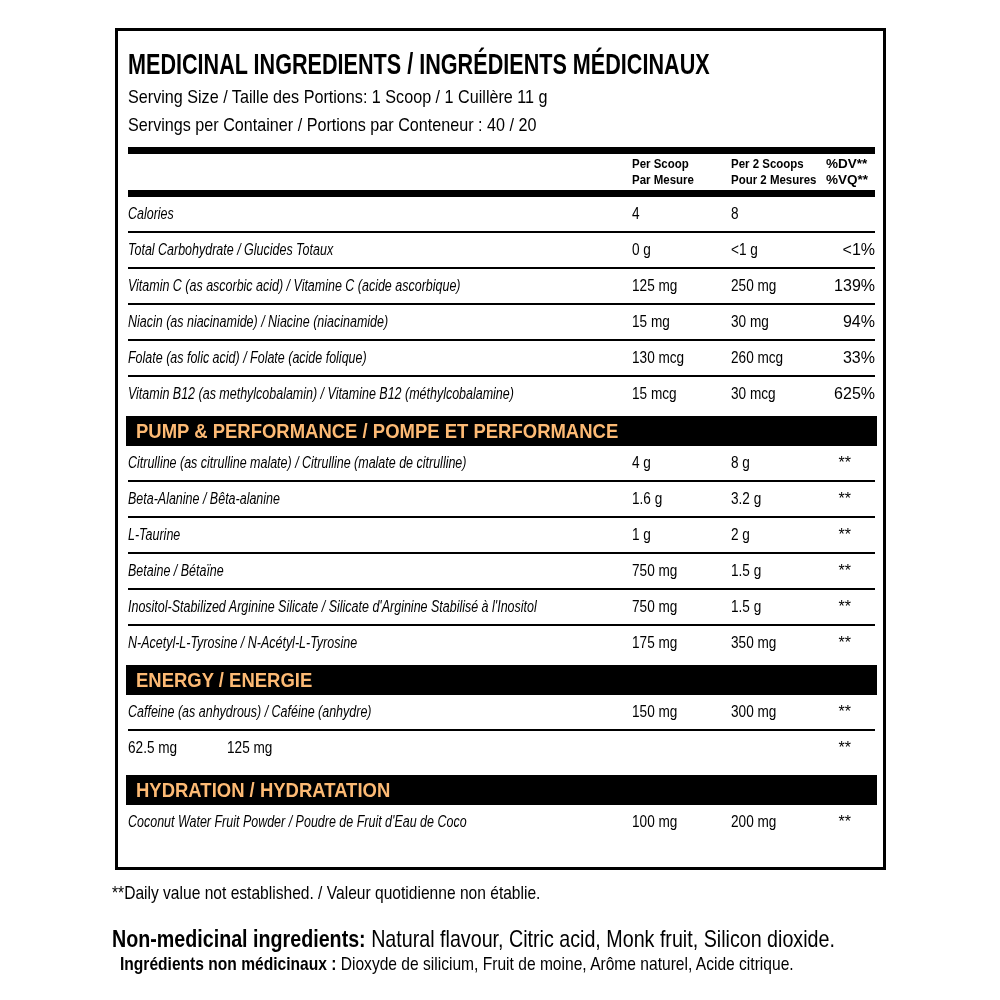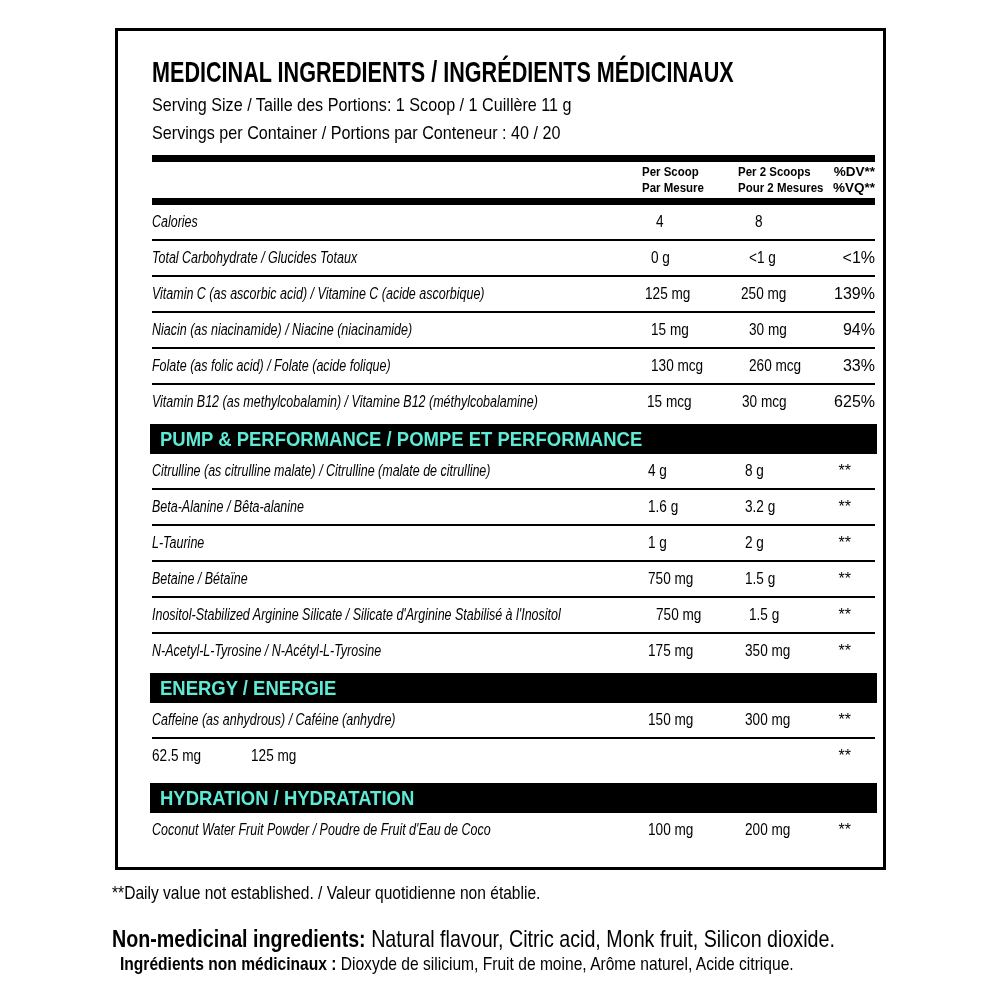--- a/index.html
+++ b/index.html
@@ -6,52 +6,52 @@
   html, body { background: #ffffff; }
   body { font-family: "Liberation Sans", sans-serif; color: #000; }
   .page { position: relative; width: 1000px; height: 1000px; background: #ffffff; overflow: hidden; }
 
   .panel {
     position: absolute; left: 115px; top: 28px;
     width: 765px; height: 836px;
     border: 3px solid #000; background: #fff;
     box-sizing: content-box;
   }
-  .panel-inner { padding: 24px 8px 0 10px; margin-left: 24px; }
+  .panel-inner { padding: 16px 8px 0 10px; }
 
   .cond { display: inline-block; transform-origin: 0 50%; white-space: nowrap; }
   .cond-72 { transform: scaleX(0.72); }
   .cond-78 { transform: scaleX(0.78); }
   .cond-82 { transform: scaleX(0.82); }
   .cond-85 { transform: scaleX(0.85); }
   .cond-88 { transform: scaleX(0.88); }
 
   .title { font-size: 30px; font-weight: bold; line-height: 34px; margin-bottom: 2px; }
   .serving-line { font-size: 19px; line-height: 28px; }
 
   .thick-bar { height: 7px; background: #000; }
   .bar-top { margin-top: 8px; }
 
   .col-headers { display: flex; padding: 2px 0; }
   .col-headers .name-spacer { width: 504px; }
   .col-h { font-size: 13.5px; font-weight: bold; line-height: 16px; }
   .c1 { width: 99px; }
   .c2 { width: 95px; }
-  .c3 { flex: 1; text-align: right; }
+  .c3 { flex: 1; text-align: left; }
 
   .row { display: flex; align-items: center; height: 36px; border-bottom: 2px solid #000; font-size: 16px; }
   .row.no-sep { border-bottom: none; height: 34px; }
   .cell-name { width: 504px; font-style: italic; }
   .cell-v1 { width: 99px; }
   .cell-v2 { width: 95px; }
   .cell-dv { flex: 1; text-align: right; }
   .cell-dv.star { padding-right: 24px; }
 
   .section-bar {
-    height: 30px; background: #000; color: #5eead4;
+    height: 30px; background: #000; color: #fdba74;
     display: flex; align-items: center;
     padding-left: 10px; margin: 5px -2px 0 -2px;
     font-size: 21px; font-weight: bold;
   }
   .section-bar .cond { transform-origin: 0 50%; }
   .mt10 { margin-top: 10px; }
 
   .footnote { position: absolute; left: 112px; top: 882px; font-size: 19px; }
   .nonmed { position: absolute; left: 112px; top: 925px; font-size: 24px; }
   .nonmed-fr { position: absolute; left: 120px; top: 953px; font-size: 19px; }

